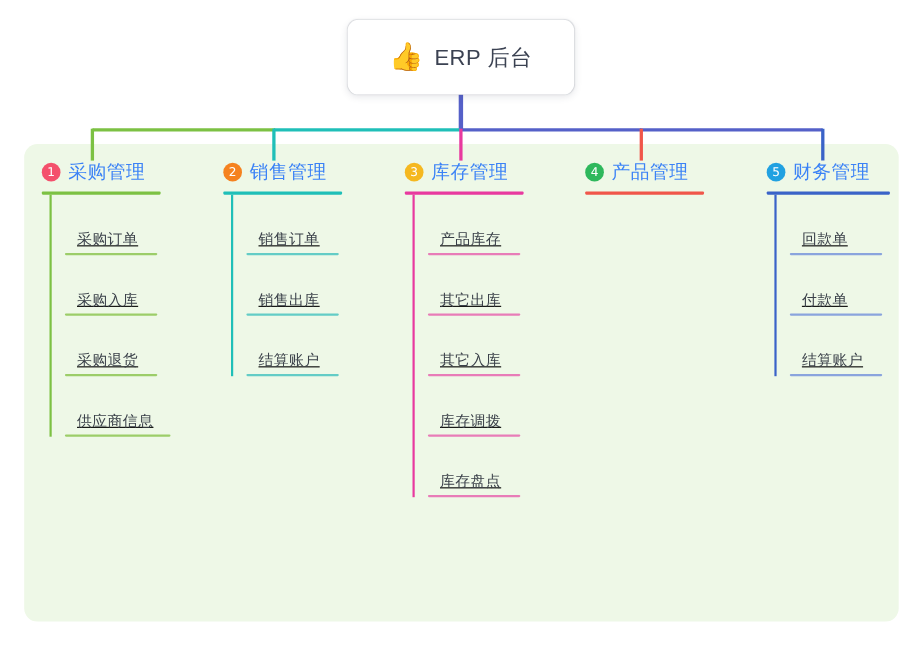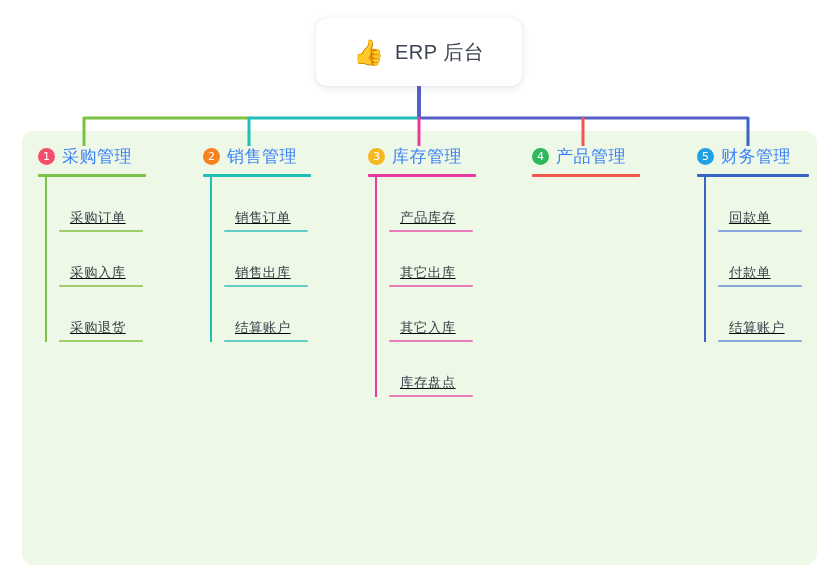--- a/index.html
+++ b/index.html
@@ -182,20 +182,24 @@
             <div class="leaf-rule" style="background: rgb(156, 205, 105); width: 84px;"></div>
           </div>
           <div class="leaf">
             <span class="leaf-text">采购入库</span>
             <div class="leaf-rule" style="background: rgb(156, 205, 105); width: 84px;"></div>
           </div>
           <div class="leaf">
             <span class="leaf-text">采购退货</span>
             <div class="leaf-rule" style="background: rgb(156, 205, 105); width: 84px;"></div>
           </div>
+          <div class="leaf">
+            <span class="leaf-text">供应商信息</span>
+            <div class="leaf-rule" style="background: rgb(156, 205, 105); width: 96px;"></div>
+          </div>
         </div>
       </div>
       <div class="column" style="left: 203px;">
         <div class="col-header">
           <span class="badge" style="background: rgb(245, 130, 31);">2</span>
           <span class="col-title">销售管理</span>
         </div>
         <div class="col-rule" style="background: rgb(31, 191, 184); width: 108px;"></div>
         <div class="leaves">
           <div class="spine" style="background: rgb(31, 191, 184);"></div>
@@ -227,20 +231,24 @@
           </div>
           <div class="leaf">
             <span class="leaf-text">其它出库</span>
             <div class="leaf-rule" style="background: rgb(232, 124, 184); width: 84px;"></div>
           </div>
           <div class="leaf">
             <span class="leaf-text">其它入库</span>
             <div class="leaf-rule" style="background: rgb(232, 124, 184); width: 84px;"></div>
           </div>
           <div class="leaf">
+            <span class="leaf-text">库存调拨</span>
+            <div class="leaf-rule" style="background: rgb(232, 124, 184); width: 84px;"></div>
+          </div>
+          <div class="leaf">
             <span class="leaf-text">库存盘点</span>
             <div class="leaf-rule" style="background: rgb(232, 124, 184); width: 84px;"></div>
           </div>
         </div>
       </div>
       <div class="column" style="left: 532px;">
         <div class="col-header">
           <span class="badge" style="background: rgb(46, 184, 92);">4</span>
           <span class="col-title">产品管理</span>
         </div>

